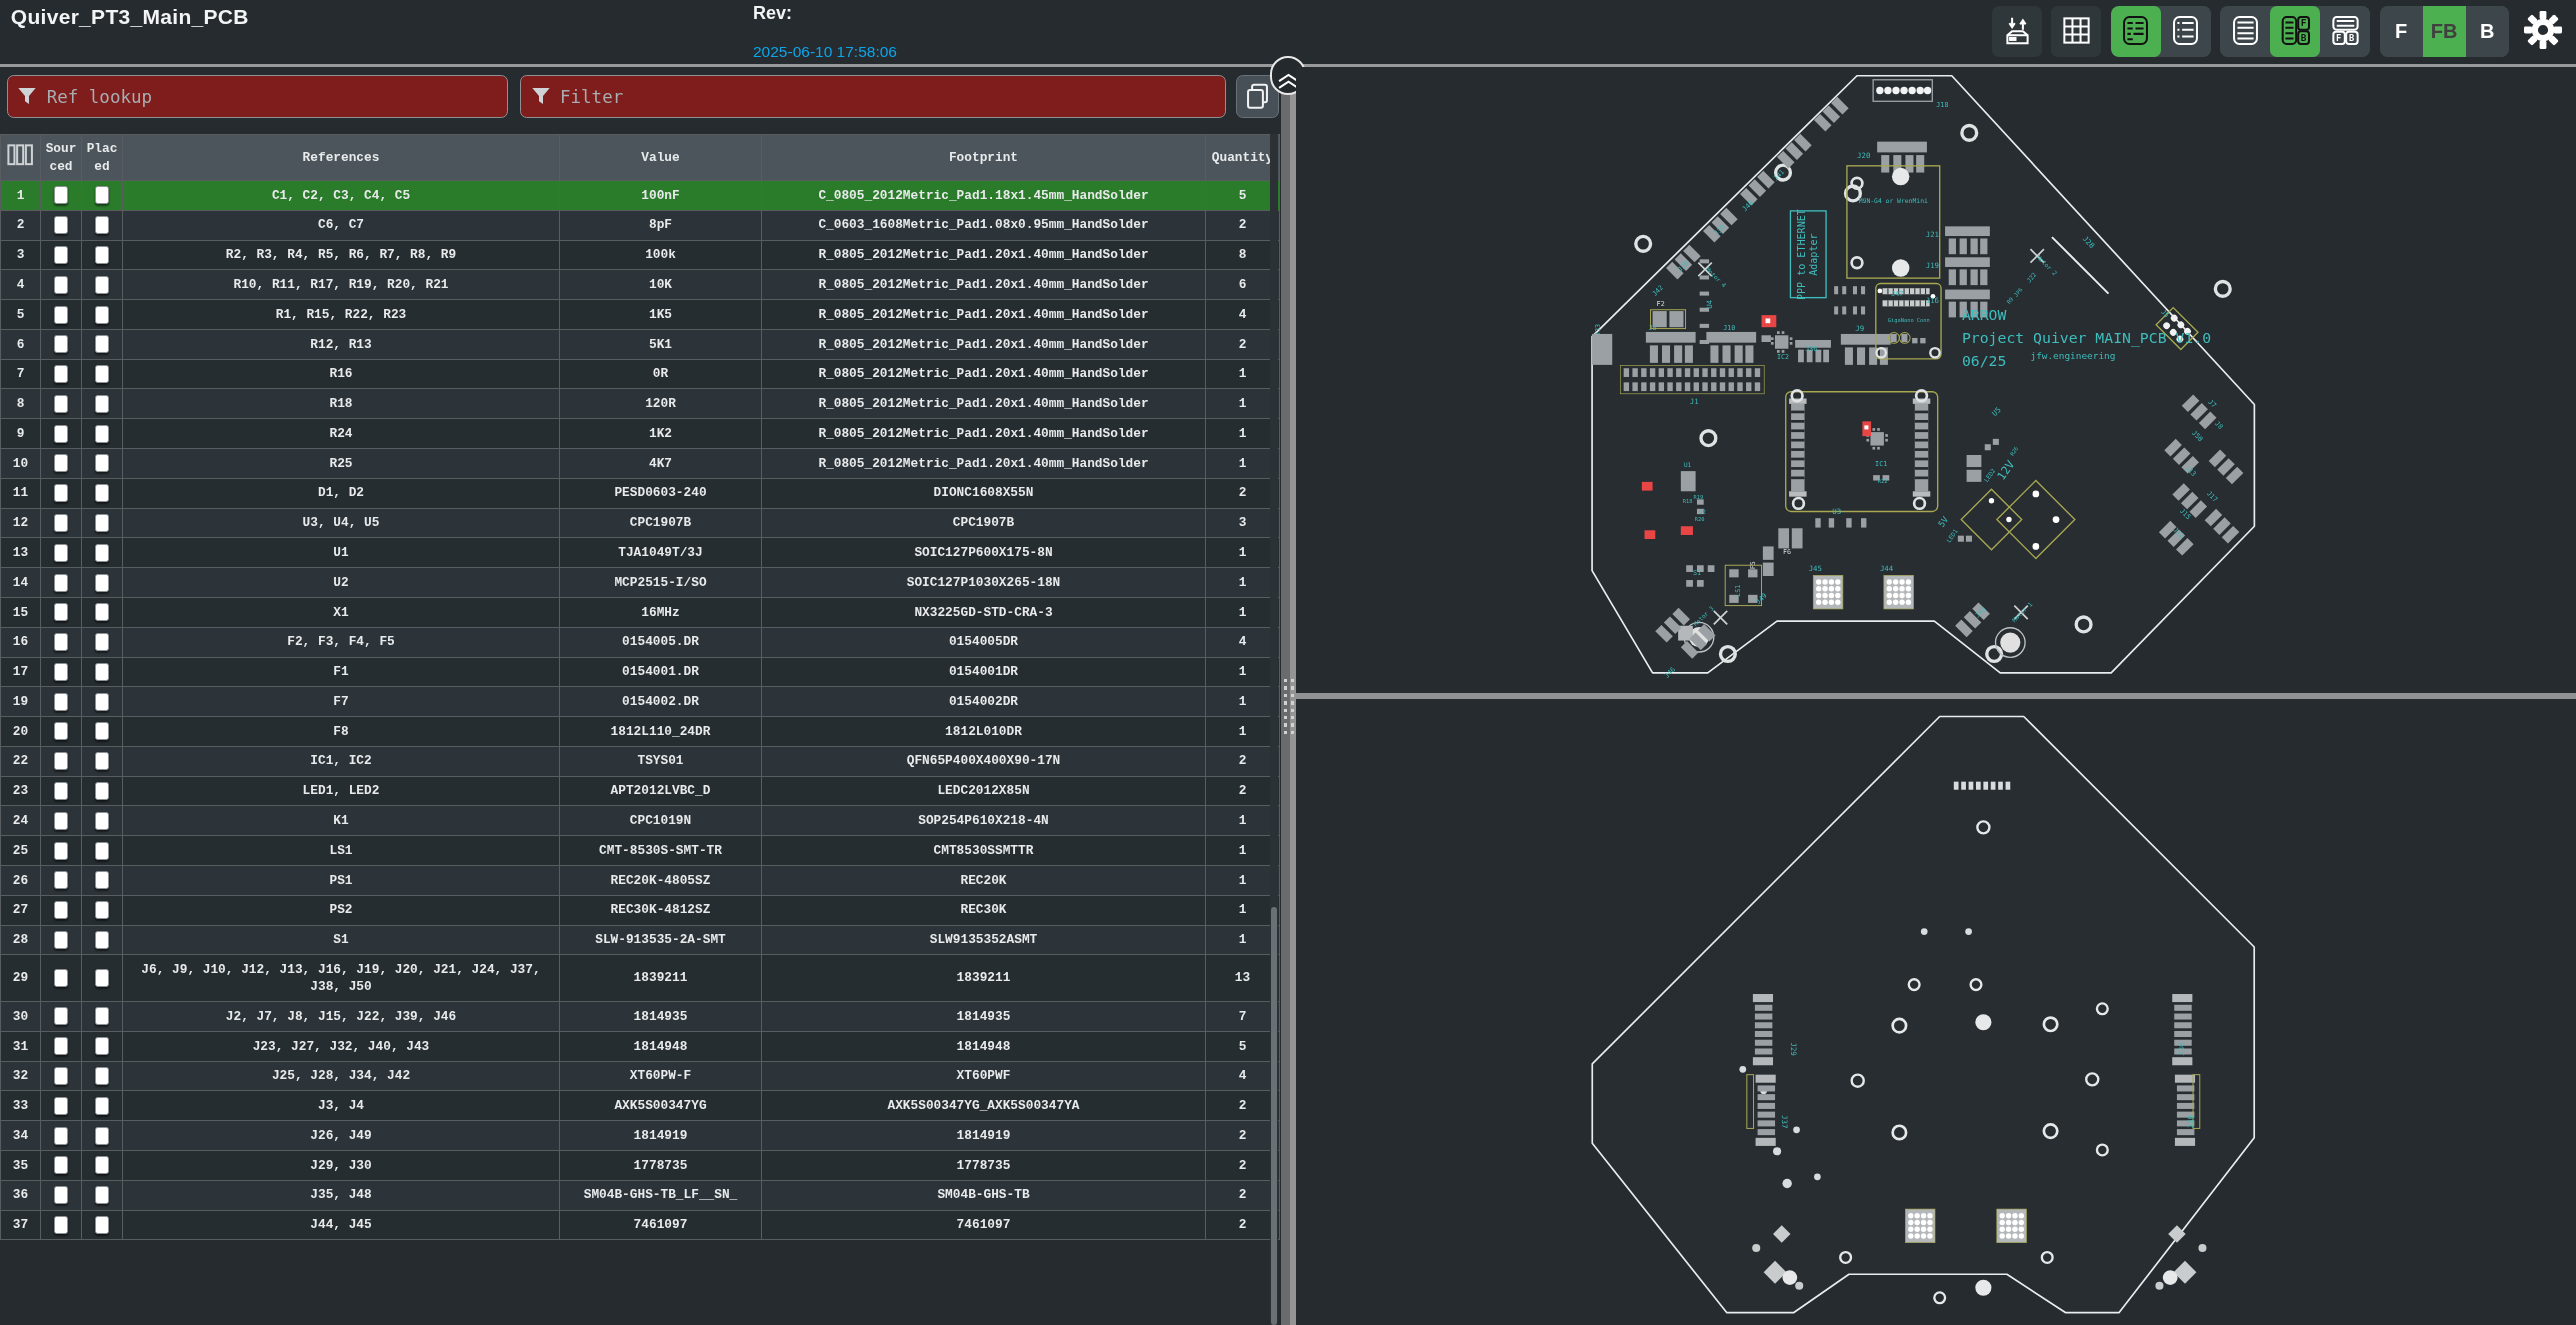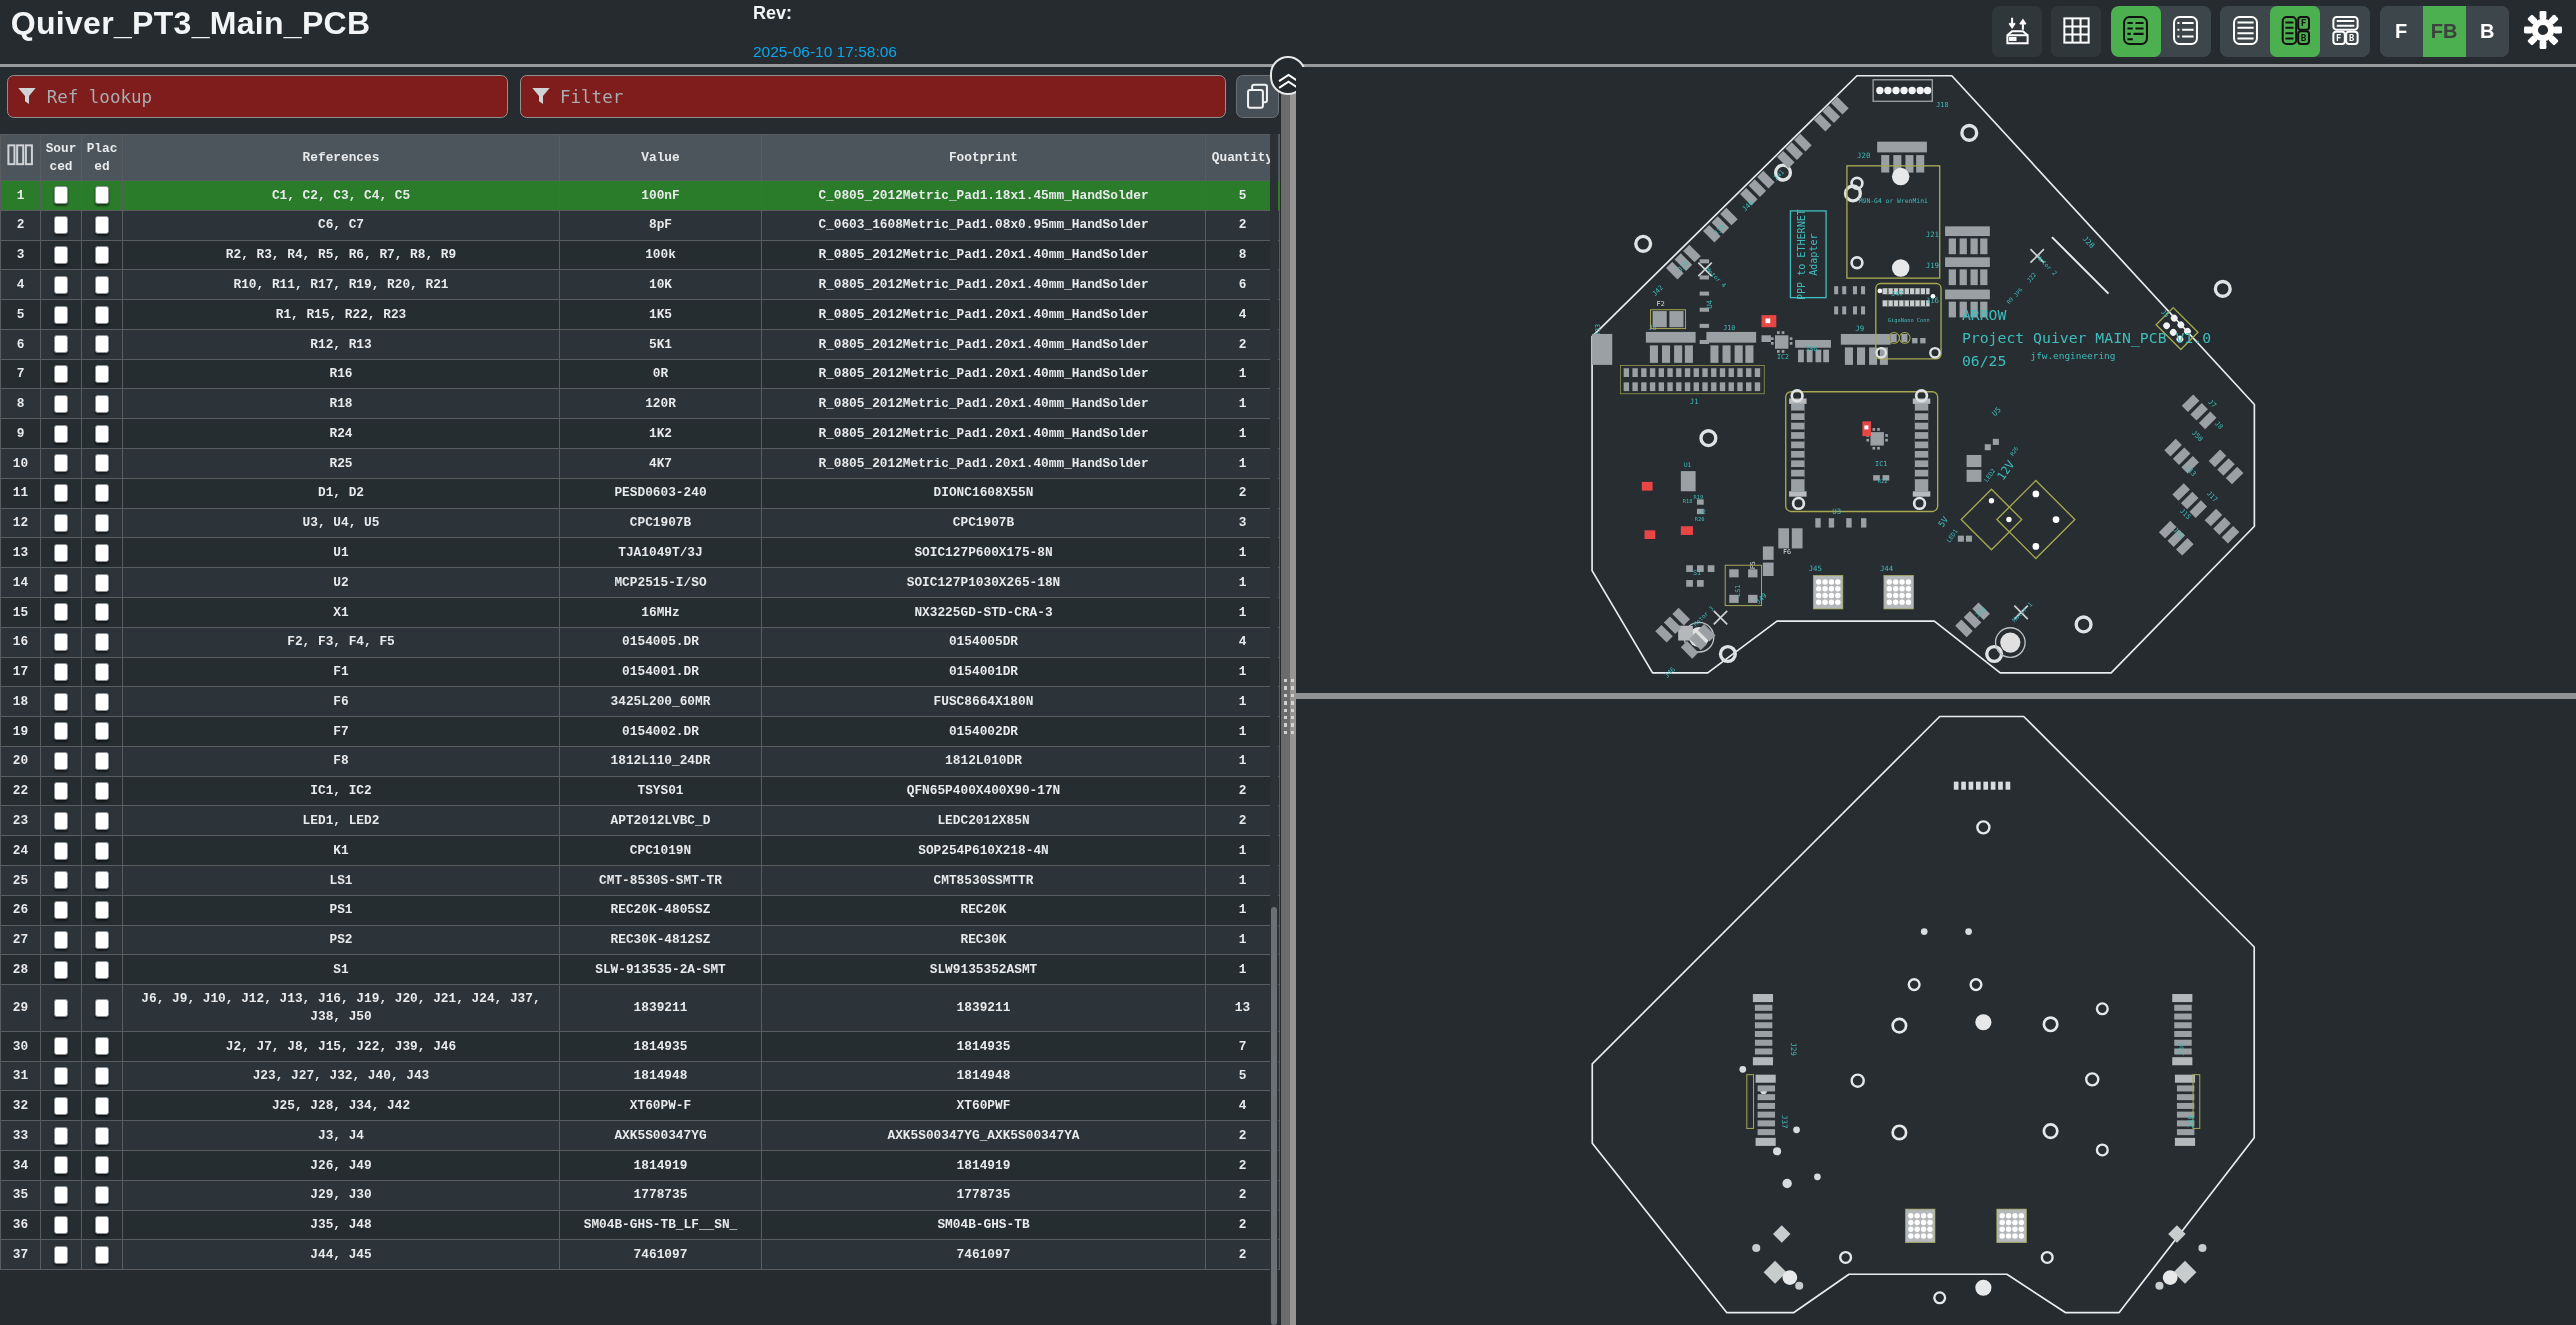--- a/index.html
+++ b/index.html
@@ -1,20 +1,20 @@
 <!DOCTYPE html>
 <html style="font-size:10.8px"><head>
 <meta charset="utf-8">
 <style>
   html,body{margin:0;padding:0;background:#252b2f;width:2576px;height:1326px;overflow:hidden;
             font-family:"Liberation Sans",sans-serif;position:relative;}
   *{box-sizing:border-box;}
   
   #topbar{position:absolute;left:0;top:0;width:2576px;height:64px;background:#252b2f;}
-  #title{position:absolute;left:10.8px;top:5.4px;font-size:32px;font-weight:bold;color:#f2f4f5;letter-spacing:0.3px;}
+  #title{position:absolute;left:10.8px;top:5.4px;font-size:21px;font-weight:bold;color:#f2f4f5;letter-spacing:0.3px;}
   #revblock{position:absolute;left:753px;top:2.7px;color:#f2f4f5;}
   #rev-label{font-size:18px;font-weight:bold;}
   #rev-date{font-size:15.5px;color:#0ea5e9;margin-top:19px;}
   #topline{position:absolute;left:0;top:64px;width:2576px;height:2.7px;background:#97999b;}
   
   #toolbar{position:absolute;right:8px;top:4px;display:flex;align-items:center;gap:9.4px;height:54px;}
   .tbtn{width:50px;height:51px;border-radius:6.7px;background:#2f373b;display:flex;align-items:center;justify-content:center;color:#fff;}
   .tgroup{display:flex;background:#3d464b;border-radius:8px;padding:0;overflow:hidden;}
   .tgroup .tbtn{border-radius:6.7px;background:#3d464b;}
   .tbtn.sel{background:#4caf50;color:#101010;}
@@ -425,33 +425,20 @@
         </td>
     <td>
           <div class="cb"></div>
         </td>
     <td>F1</td>
     <td>0154001.DR</td>
     <td>0154001DR</td>
     <td>1</td>
   </tr>
       <tr>
-    <td>18</td>
-    <td>
-          <div class="cb"></div>
-        </td>
-    <td>
-          <div class="cb"></div>
-        </td>
-    <td>F6</td>
-    <td>3425L200_60MR</td>
-    <td>FUSC8664X180N</td>
-    <td>1</td>
-  </tr>
-      <tr>
     <td>19</td>
     <td>
           <div class="cb"></div>
         </td>
     <td>
           <div class="cb"></div>
         </td>
     <td>F7</td>
     <td>0154002.DR</td>
     <td>0154002DR</td>

